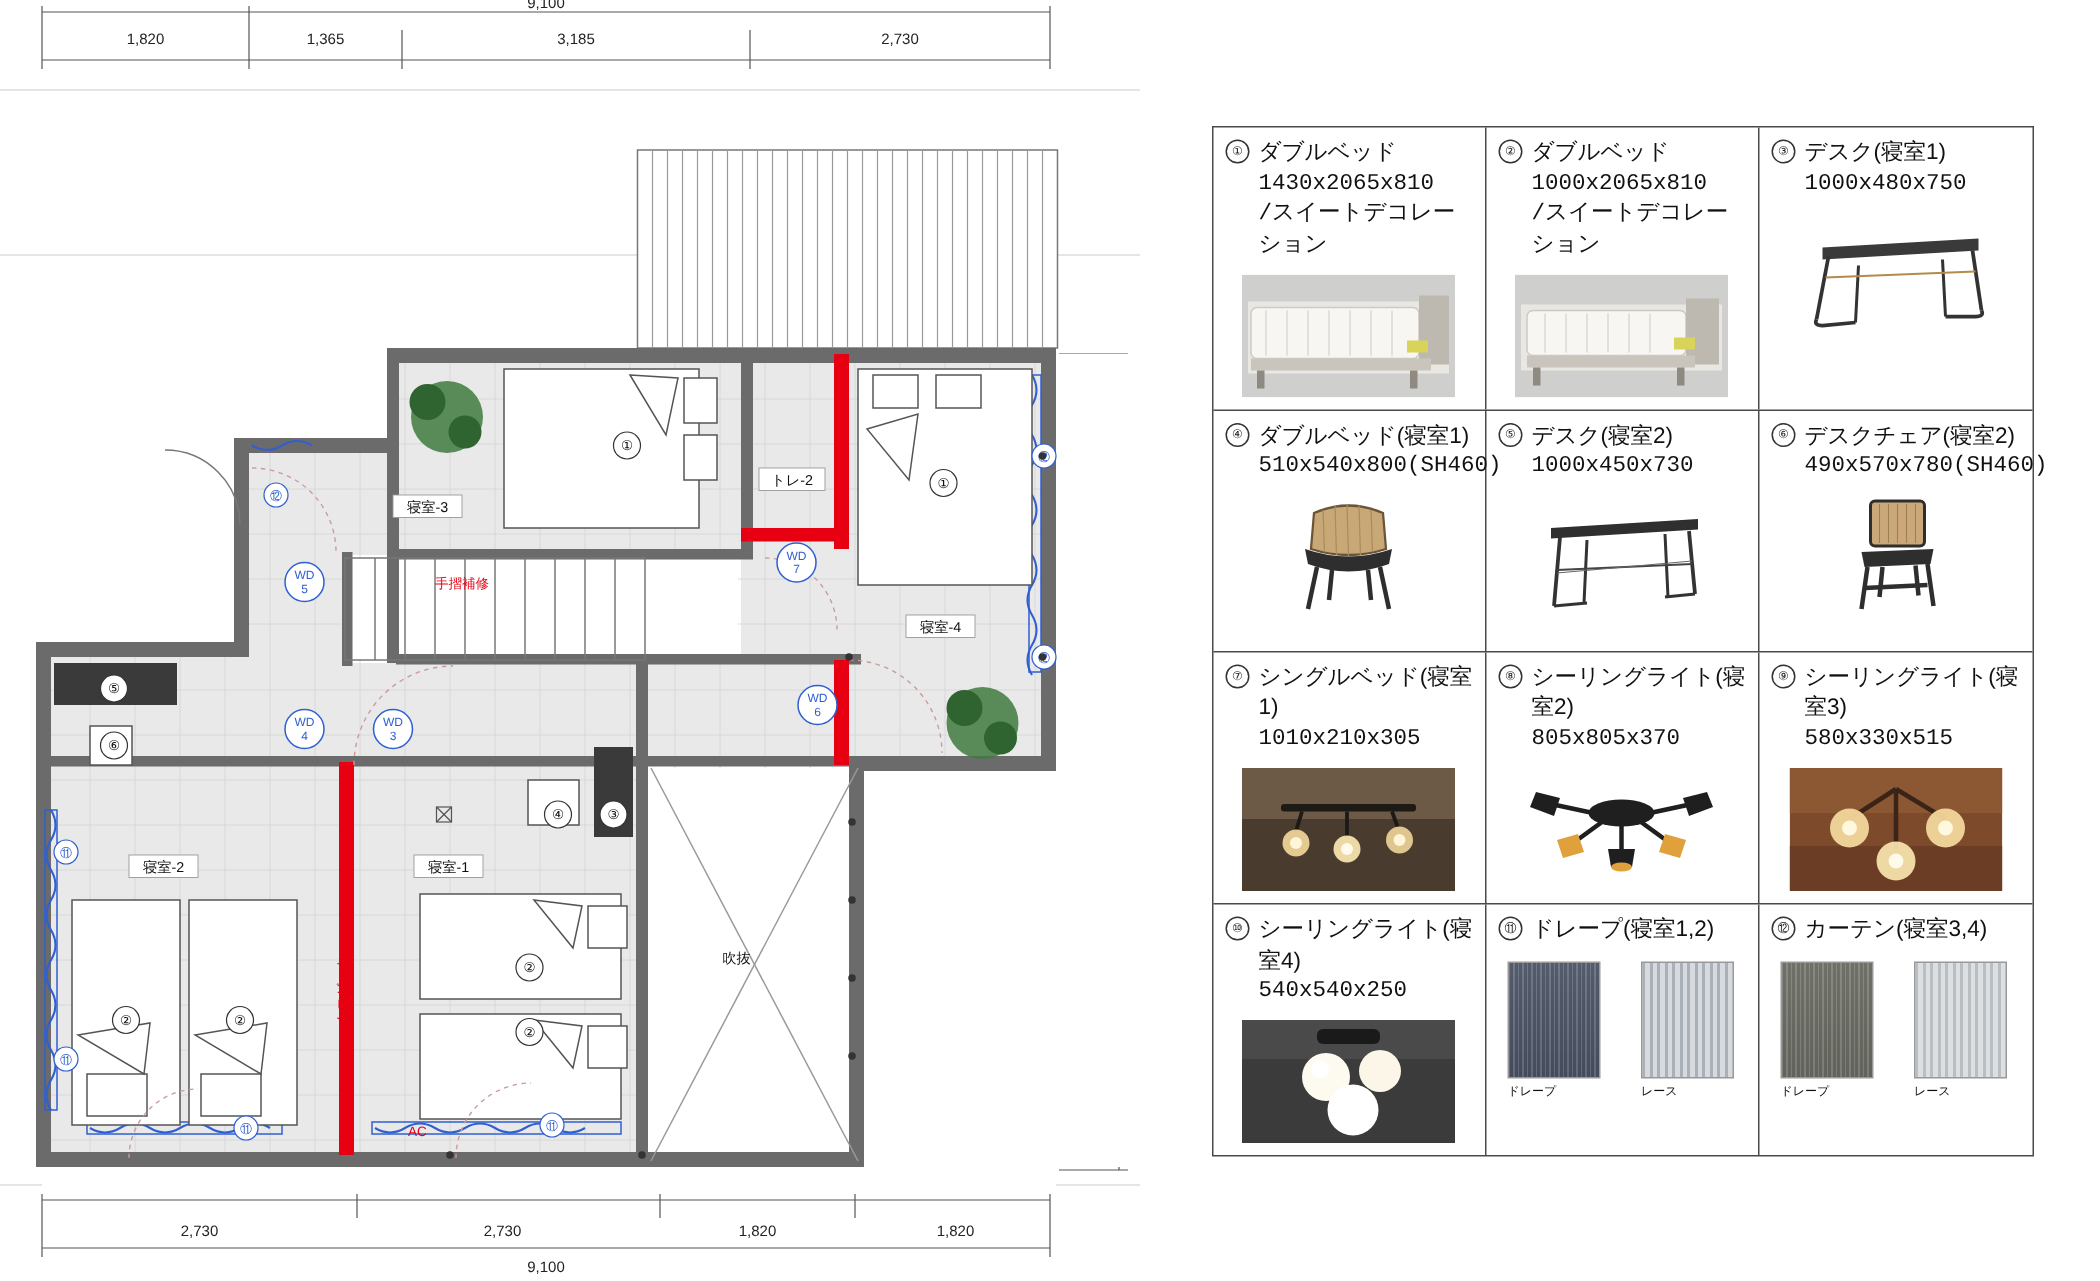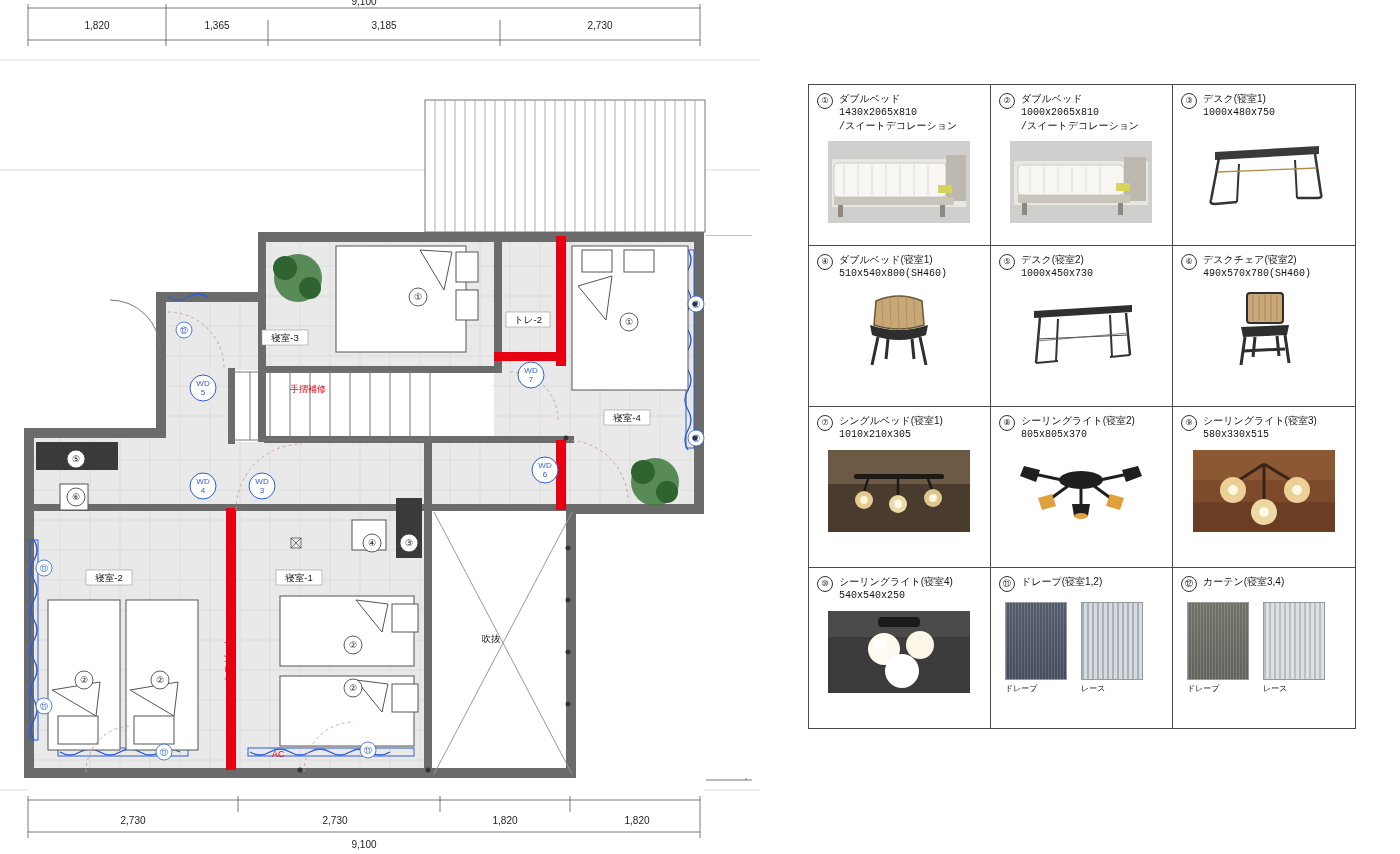--- a/index.html
+++ b/index.html
@@ -57,32 +57,32 @@
     flex: 0 0 auto;
     width: 14px; height: 14px;
     border: 1px solid #333;
     border-radius: 50%;
     font-size: 8px;
     line-height: 13px;
     text-align: center;
     color: #222;
     margin-top: 1px;
   }
-  .cell-text { font-size: 10px; line-height: 1.38; color: #111; }
+  .cell-text { font-size: 15px; line-height: 1.38; color: #111; }
   .cell-text .l2 { display: block; font-family: Liberation Mono, monospace; }
   .thumb {
     margin: 8px auto 0 auto;
     width: 142px; height: 82px;
     position: relative;
     overflow: hidden;
   }
   .thumb svg, .thumb .sw { display: block; }
 
   
-  .swatches { display: flex; gap: 14px; margin: 10px 4px 0 6px; }
+  .swatches { display: flex; gap: 27px; margin: 10px 4px 0 6px; }
   .sw-wrap { width: 62px; }
   .sw {
     width: 62px; height: 78px;
     border: 1px solid #999;
     box-sizing: border-box;
   }
   .sw-label { font-size: 8px; margin-top: 3px; color: #111; text-align: left; }
   .sw-drape-a {
     background:
       repeating-linear-gradient(90deg, rgba(255,255,255,.12) 0 1px, rgba(0,0,0,.10) 1px 3px),

